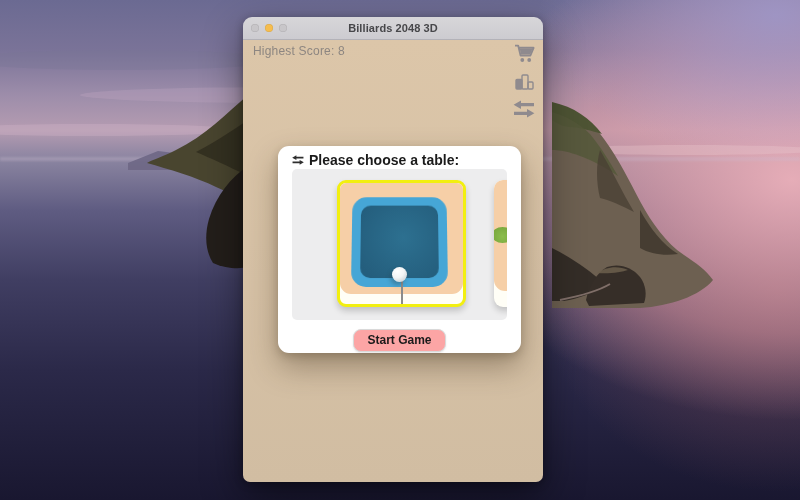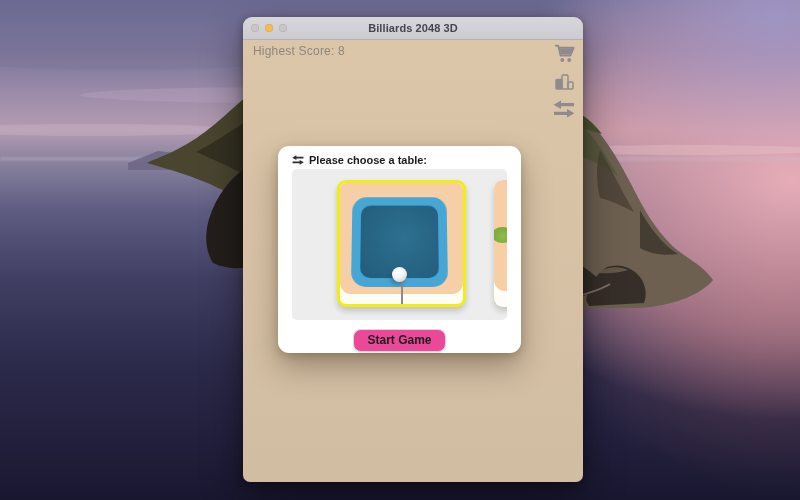--- a/index.html
+++ b/index.html
@@ -13,21 +13,21 @@
   .wallpaper .pink-overlay{position:absolute;inset:0;
     background:
       radial-gradient(ellipse 340px 210px at 97% 3%, rgba(158,152,202,.85), rgba(158,152,202,0) 70%),
       radial-gradient(ellipse 460px 320px at 99% 36%, rgba(235,176,186,.95), rgba(214,148,158,.55) 48%, rgba(180,110,125,0) 75%),
       radial-gradient(ellipse 330px 280px at 97% 58%, rgba(150,88,98,.55), rgba(150,88,98,0) 72%);}
   .wallpaper .horizon{position:absolute;left:0;top:157px;width:800px;height:4px;
     background:rgba(205,190,210,.30);filter:blur(1px);}
   .land-svg{position:absolute;inset:0;}
 
   
-  .app-window{position:absolute;left:243px;top:17px;width:340px;height:465px;
+  .app-window{position:absolute;left:243px;top:17px;width:300px;height:465px;
     border-radius:9px 9px 7px 7px;overflow:hidden;
     box-shadow:0 16px 40px rgba(0,0,0,.45),0 2px 8px rgba(0,0,0,.3);}
   .titlebar{position:relative;height:22px;
     background:linear-gradient(#d7d6d9,#cccbd0);
     border-bottom:1px solid #b3b2b8;display:flex;align-items:center;justify-content:center;}
   .window-title{font-size:11px;font-weight:700;color:#47474a;letter-spacing:.1px;}
   .traffic-lights{position:absolute;left:8px;top:0;height:22px;display:flex;align-items:center;gap:6px;}
   .tl{width:8px;height:8px;border-radius:50%;box-shadow:inset 0 0 0 .5px rgba(0,0,0,.12);}
   .tl-close,.tl-zoom{background:var(--tl-inactive,#c8c6c9);}
   .tl-min{background:var(--tl-minimize,#f6bd4e);}
@@ -38,21 +38,21 @@
     color:#8d8681;letter-spacing:.2px;}
   .icon-col{position:absolute;right:8px;top:4px;display:flex;flex-direction:column;
     align-items:center;gap:10px;}
   .icon-col .icn{display:block;cursor:pointer;}
 
   
   .dialog{position:absolute;left:35px;top:106px;width:243px;height:207px;
     background:#ffffff;border-radius:11px;
     box-shadow:0 14px 30px rgba(60,45,25,.38),0 3px 8px rgba(60,45,25,.22);}
   .dialog-header{display:flex;align-items:center;gap:5px;margin:7px 14px 3px;height:13px;}
-  .dialog-prompt{font-size:11px;font-weight:700;color:#1b1b1b;}
+  .dialog-prompt{font-size:14px;font-weight:700;color:#1b1b1b;}
   .carousel{position:relative;margin:0 14px;height:151px;background:var(--panel-gray,#ededee);
     border-radius:5px;overflow:hidden;}
 
   .table-card{position:absolute;top:11px;width:129px;height:127px;background:#fffef6;
     border-radius:9px;overflow:hidden;box-shadow:0 4px 6px rgba(0,0,0,.18);box-sizing:border-box;cursor:pointer;}
   .card-selected{left:45px;border:3px solid var(--accent-yellow,#f2ef10);}
   .card-next{left:202px;}
   .felt-frame{position:absolute;left:0;top:0;right:0;height:111px;
     background:var(--frame-peach,#f6cfa7);border-radius:5px 5px 11px 11px;}
   .card-next .felt-frame{border-radius:8px 8px 11px 11px;}
@@ -62,21 +62,21 @@
   .surface{position:absolute;left:9px;top:9px;right:9px;bottom:9px;border-radius:10px;
     background:radial-gradient(circle at 55% 45%, var(--felt-teal,#2d7090) 0%, #245e7d 85%);}
   .cue-line{position:absolute;left:61px;top:97px;width:1.5px;height:24px;background:#8b8b8b;}
   .cue-ball{position:absolute;left:52px;top:84px;width:15px;height:15px;border-radius:50%;
     background:radial-gradient(circle at 36% 28%, #ffffff 0%, #f2f4f5 45%, #cfd5d9 80%, #b5bcc2 100%);
     box-shadow:-2px 3px 4px rgba(40,60,70,.35);}
   .green-spot{position:absolute;left:-2px;top:47px;width:21px;height:16px;border-radius:50%;
     background:radial-gradient(circle at 50% 60%, #8bbd4d 0%, #7aa93e 70%, #618c2c 100%);}
 
   .start-row{display:flex;justify-content:center;}
-  .start-button{margin-top:9px;padding:3px 13px 4px;background:#ec4899;border:1px solid #d9d9d9;
+  .start-button{margin-top:9px;padding:3px 13px 4px;background:#fca5a5;border:1px solid #d9d9d9;
     border-radius:8px;font-family:"Liberation Sans",sans-serif;font-size:12px;font-weight:700;
     color:#1b1b1b;box-shadow:0 1px 2px rgba(0,0,0,.10);cursor:pointer;}
 </style>
 </head>
 <body>
 
 <div class="wallpaper">
   <div class="pink-overlay"></div>
   <div class="horizon"></div>
   <svg class="land-svg" width="800" height="500" viewBox="0 0 800 500">

